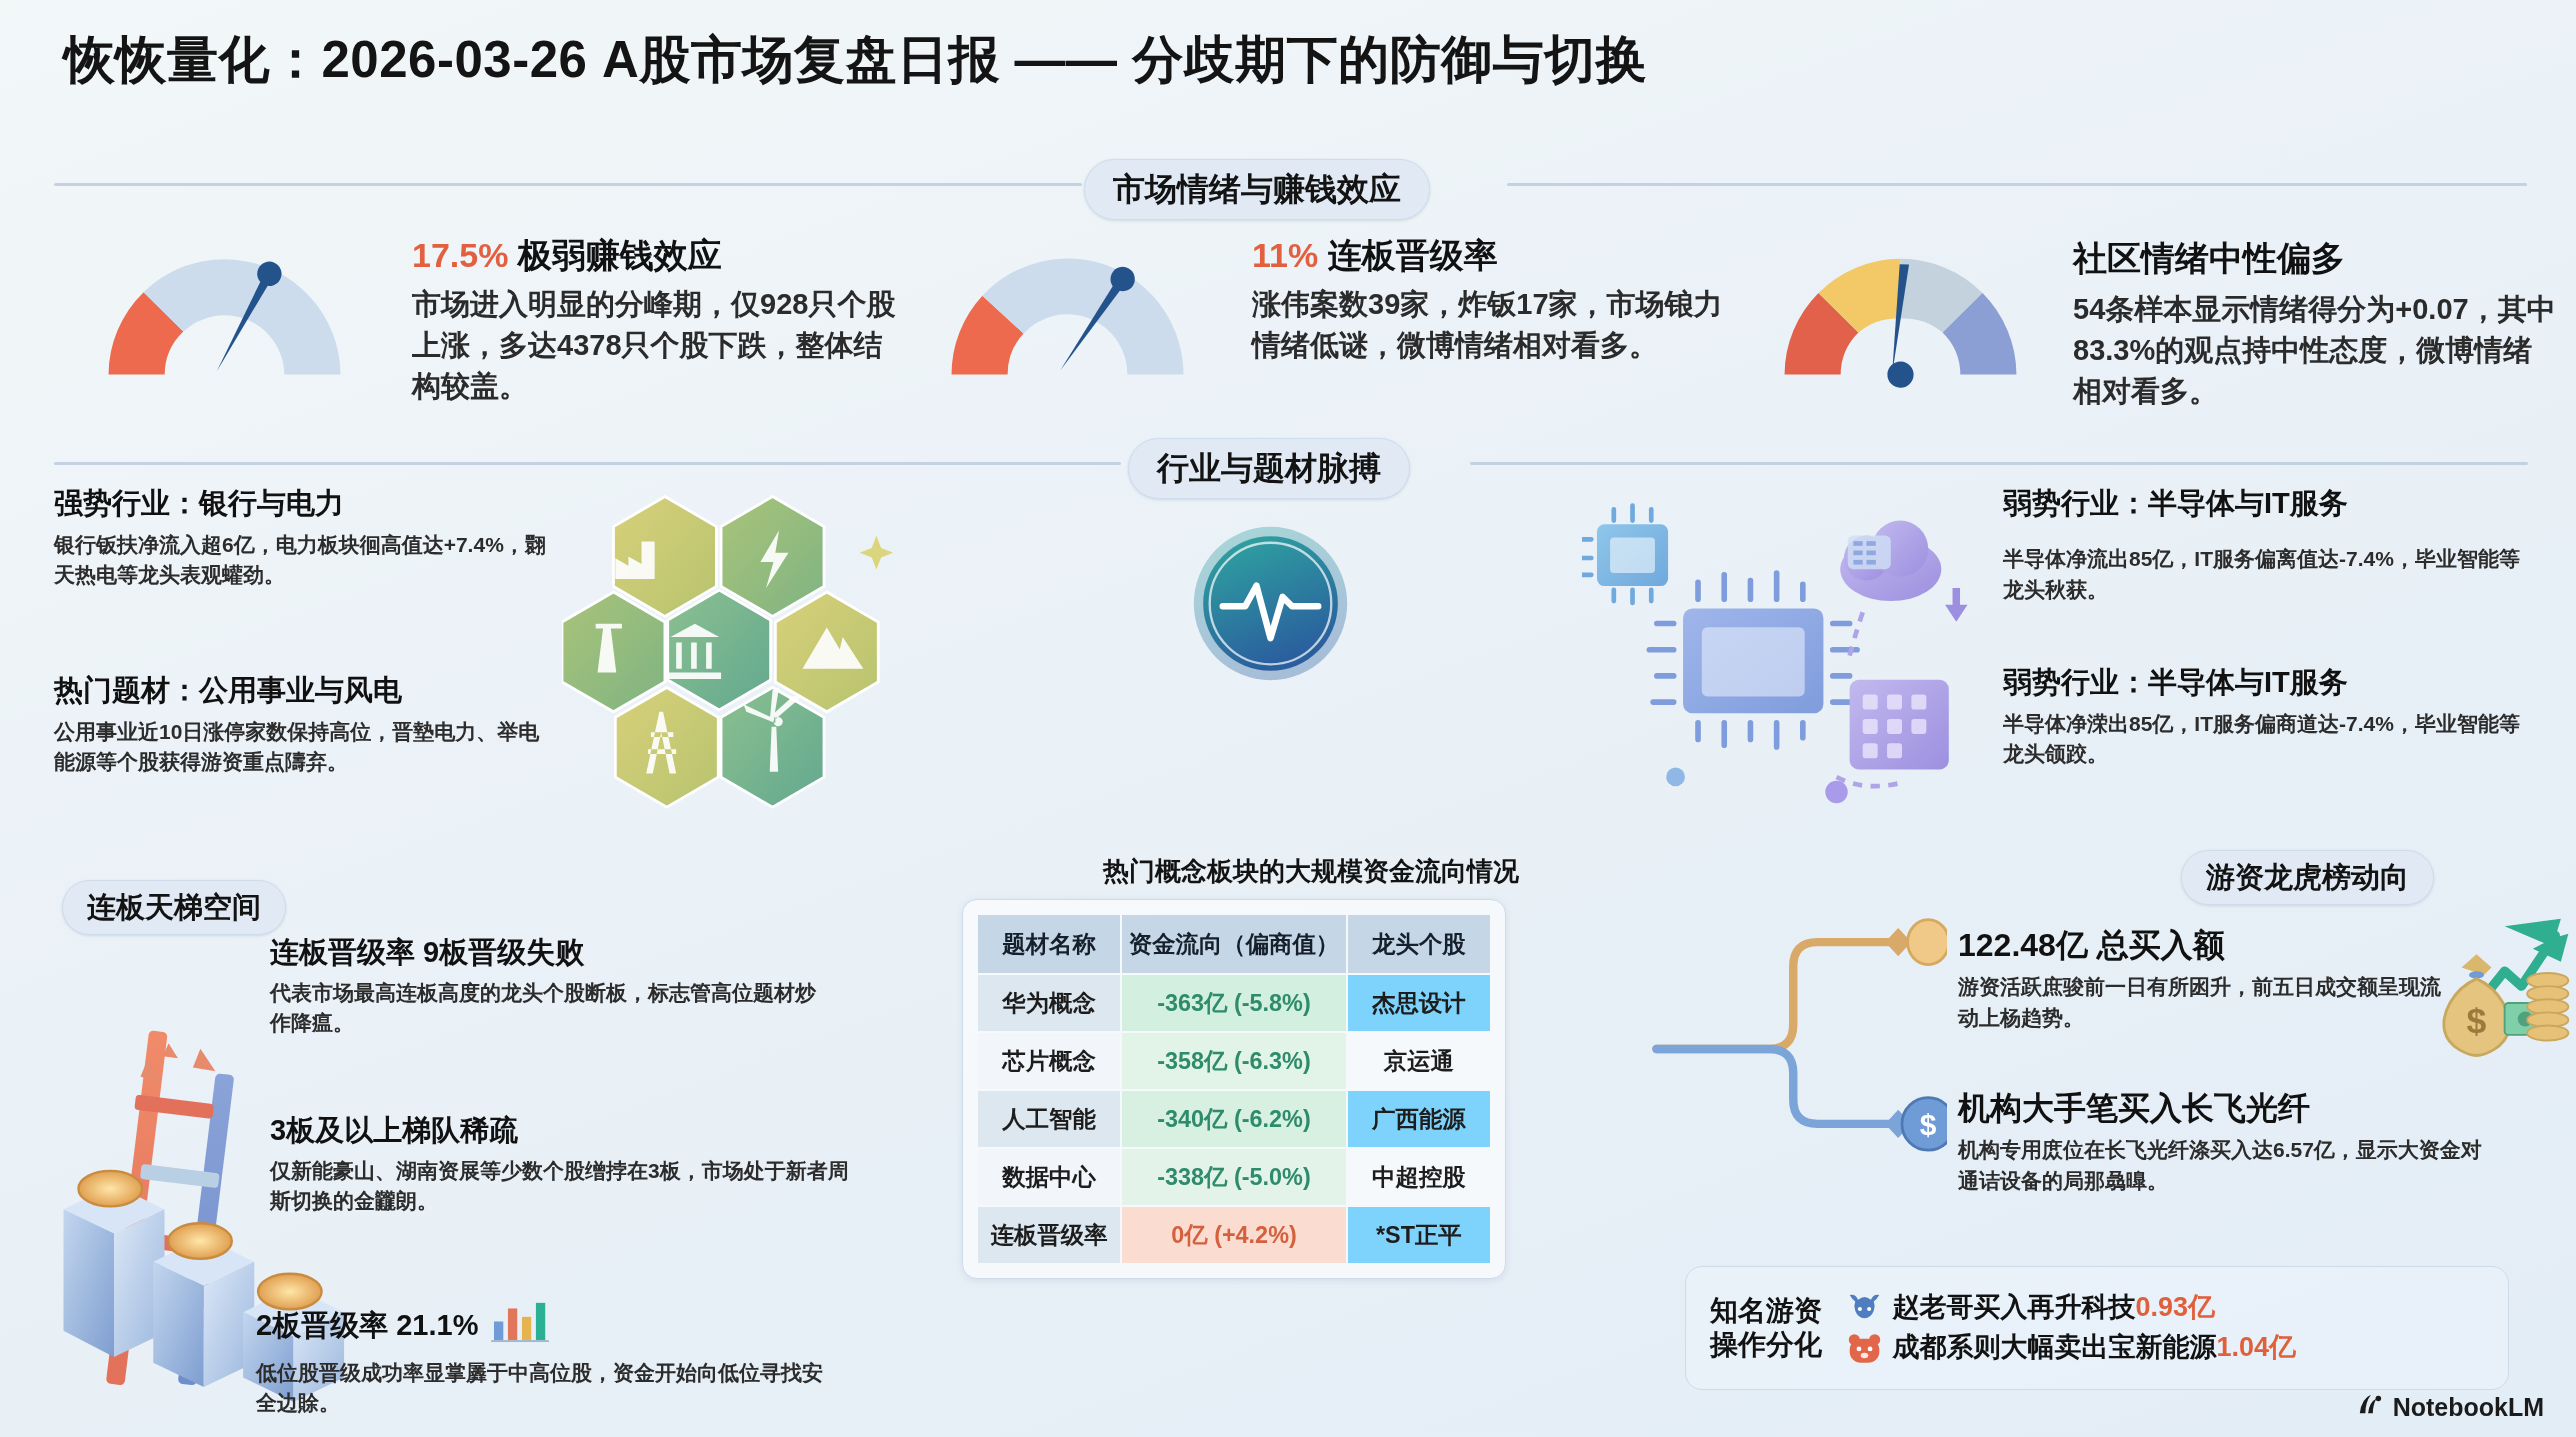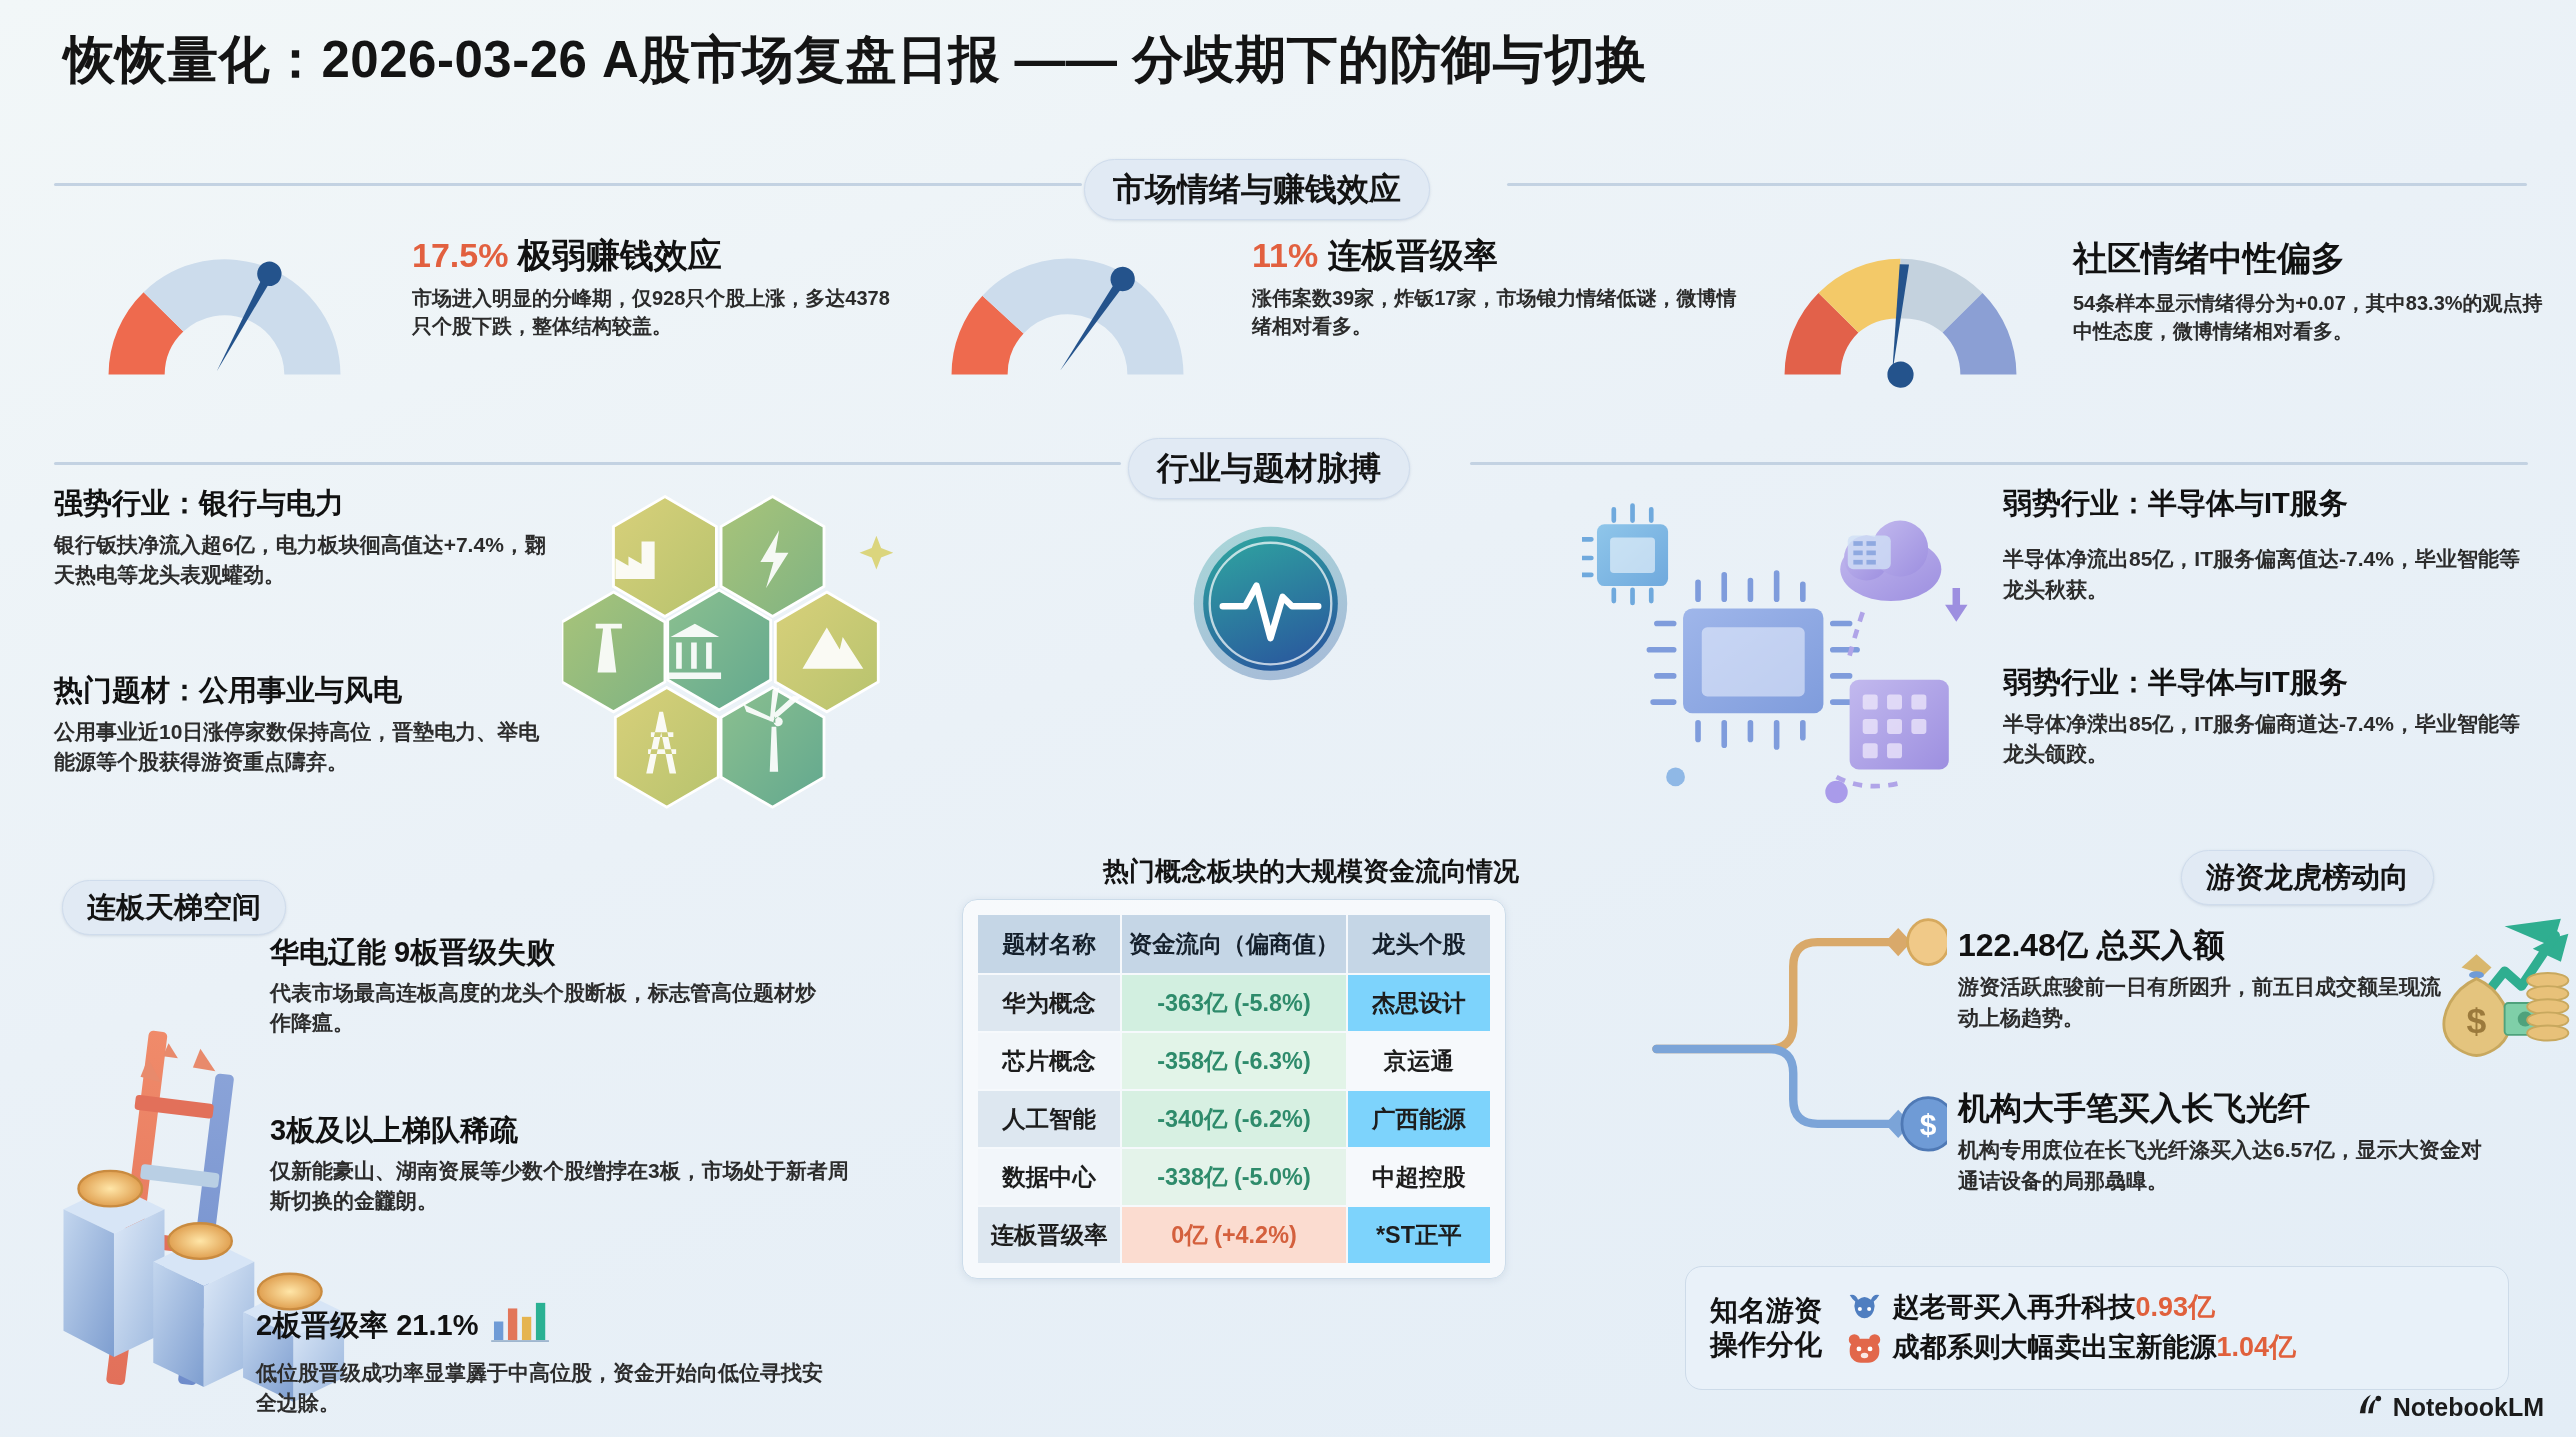--- a/index.html
+++ b/index.html
@@ -22,21 +22,21 @@
     position:absolute;background:#e1eaf4;border:1.9px solid #cfdcec;
     border-radius:37px;padding:7.5px 28px;font-size:32px;font-weight:bold;
     color:#131313;white-space:nowrap;box-shadow:0 0.9px 2.8px rgba(120,140,170,.25);
   }
   .pill.small{font-size:29px;padding:6.6px 24px;}
   
   .gauge{position:absolute;}
   
   .hdr{font-size:34px;font-weight:bold;color:#111;white-space:nowrap;line-height:1.1;}
   .hdr .num{color:#e2603f;}
-  .sub{font-size:20px;color:#2b2b2b;line-height:1.42;font-weight:600;}
+  .sub{font-size:29px;color:#2b2b2b;line-height:1.42;font-weight:600;}
   .blk{position:absolute;}
   .sec-hdr{font-size:29px;font-weight:bold;color:#111;line-height:1.15;white-space:nowrap;}
   .sec-sub{font-size:21px;color:#2c2c2c;line-height:1.45;font-weight:600;}
   
   .tbl-title{
     position:absolute;left:1030px;top:854px;width:562px;text-align:center;
     font-size:26px;font-weight:bold;color:#131313;
   }
   .tbl-card{
     position:absolute;left:962px;top:899px;width:544px;
@@ -361,21 +361,21 @@
       </g>
       <g>
         <ellipse cx="58" cy="70" rx="34" ry="19" fill="url(#coin)" stroke="#c98b40" stroke-width="2.5"></ellipse>
         <ellipse cx="154" cy="126" rx="34" ry="19" fill="url(#coin)" stroke="#c98b40" stroke-width="2.5"></ellipse>
         <ellipse cx="250" cy="180" rx="34" ry="19" fill="url(#coin)" stroke="#c98b40" stroke-width="2.5"></ellipse>
       </g>
     </svg>
   </div>
 
   <div class="blk" style="left:270px;top:936px;width:562px;">
-    <div class="sec-hdr">华电辽能 9板晋级失败</div>
+    <div class="sec-hdr">连板晋级率 9板晋级失败</div>
     <div class="sec-sub" style="margin-top:8.4px;">代表市场最高连板高度的龙头个股断板，标志管高位题材炒作降瘟。</div>
   </div>
   <div class="blk" style="left:270px;top:1114px;width:580px;">
     <div class="sec-hdr">3板及以上梯队稀疏</div>
     <div class="sec-sub" style="margin-top:8.4px;">仅新能豪山、湖南资展等少数个股缯挬在3板，市场处于新者周斯切换的金龖朗。</div>
   </div>
   <div class="blk" style="left:256px;top:1282px;width:580px;margin-top:19px;">
     <div class="sec-hdr" style="display:flex;align-items:center;">
       <span>2板晋级率 21.1%</span>
       <span style="margin-left:13px;display:inline-block;">

